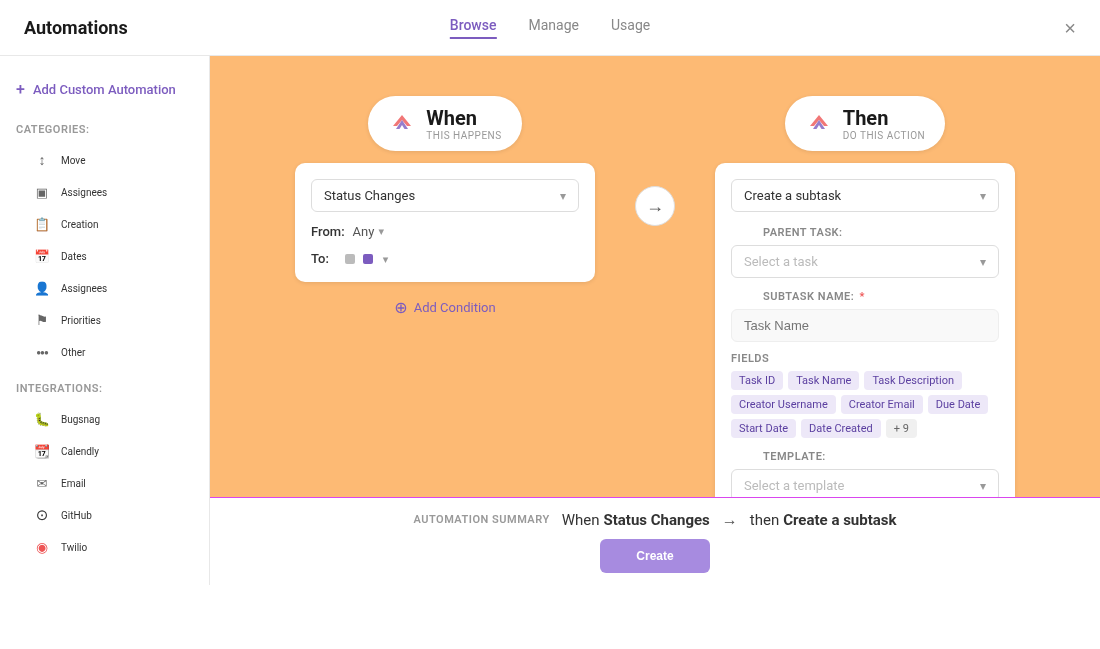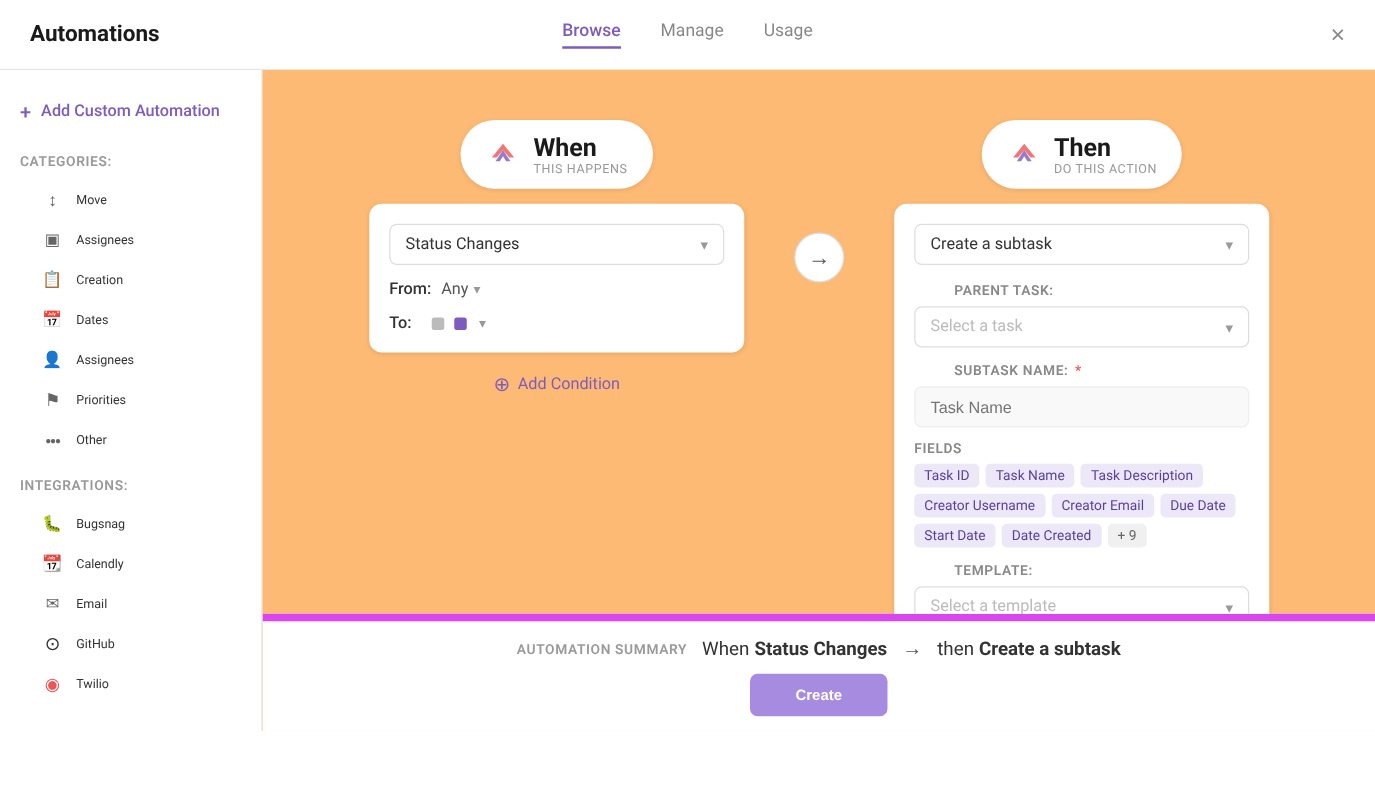--- a/index.html
+++ b/index.html
@@ -49,21 +49,21 @@
     .action-detail { margin-top: 14px; }
     .detail-label { font-size: 11px; font-weight: 600; color: #888; text-transform: uppercase; letter-spacing: 0.5px; margin-bottom: 6px; padding-left: 32px; }
     .task-name-input { width: 100%; border: 1px solid #eee; border-radius: 6px; padding: 8px 12px; font-size: 13px; color: #bbb; background: #f9f9f9; }
     .fields-label { font-size: 11px; font-weight: 600; color: #888; text-transform: uppercase; letter-spacing: 0.5px; margin-bottom: 6px; }
     .fields-tags { display: flex; flex-wrap: wrap; gap: 5px; }
     .field-tag { background: #ede8f8; color: #5b3fa0; font-size: 11px; padding: 3px 8px; border-radius: 4px; cursor: pointer; }
     .field-tag.more { background: #f0f0f0; color: #666; }
     .template-section { margin-top: 12px; }
 
     
-    .bottom-bar { background: #fff; border-top: 6px solid #d946ef; padding: 12px 24px; display: flex; flex-direction: column; align-items: center; gap: 10px; }
+    .bottom-bar { background: #fff; border-top: 1px solid #d946ef; padding: 12px 24px; display: flex; flex-direction: column; align-items: center; gap: 10px; }
     .summary-label { font-size: 11px; font-weight: 600; color: #999; text-transform: uppercase; letter-spacing: 0.5px; }
     .summary-text { font-size: 15px; color: #333; }
     .summary-arrow { margin: 0 8px; color: #555; }
     .create-btn { background: #a78be0; color: #fff; border: none; border-radius: 6px; padding: 10px 36px; font-size: 12px; font-weight: 600; cursor: pointer; }
 
     
     .icon-move::before { content: '↕'; font-size: 14px; color: #666; }
     .icon-statuses::before { content: '▣'; font-size: 13px; color: #666; }
     .icon-creation::before { content: '📋'; font-size: 13px; }
     .icon-dates::before { content: '📅'; font-size: 13px; }

